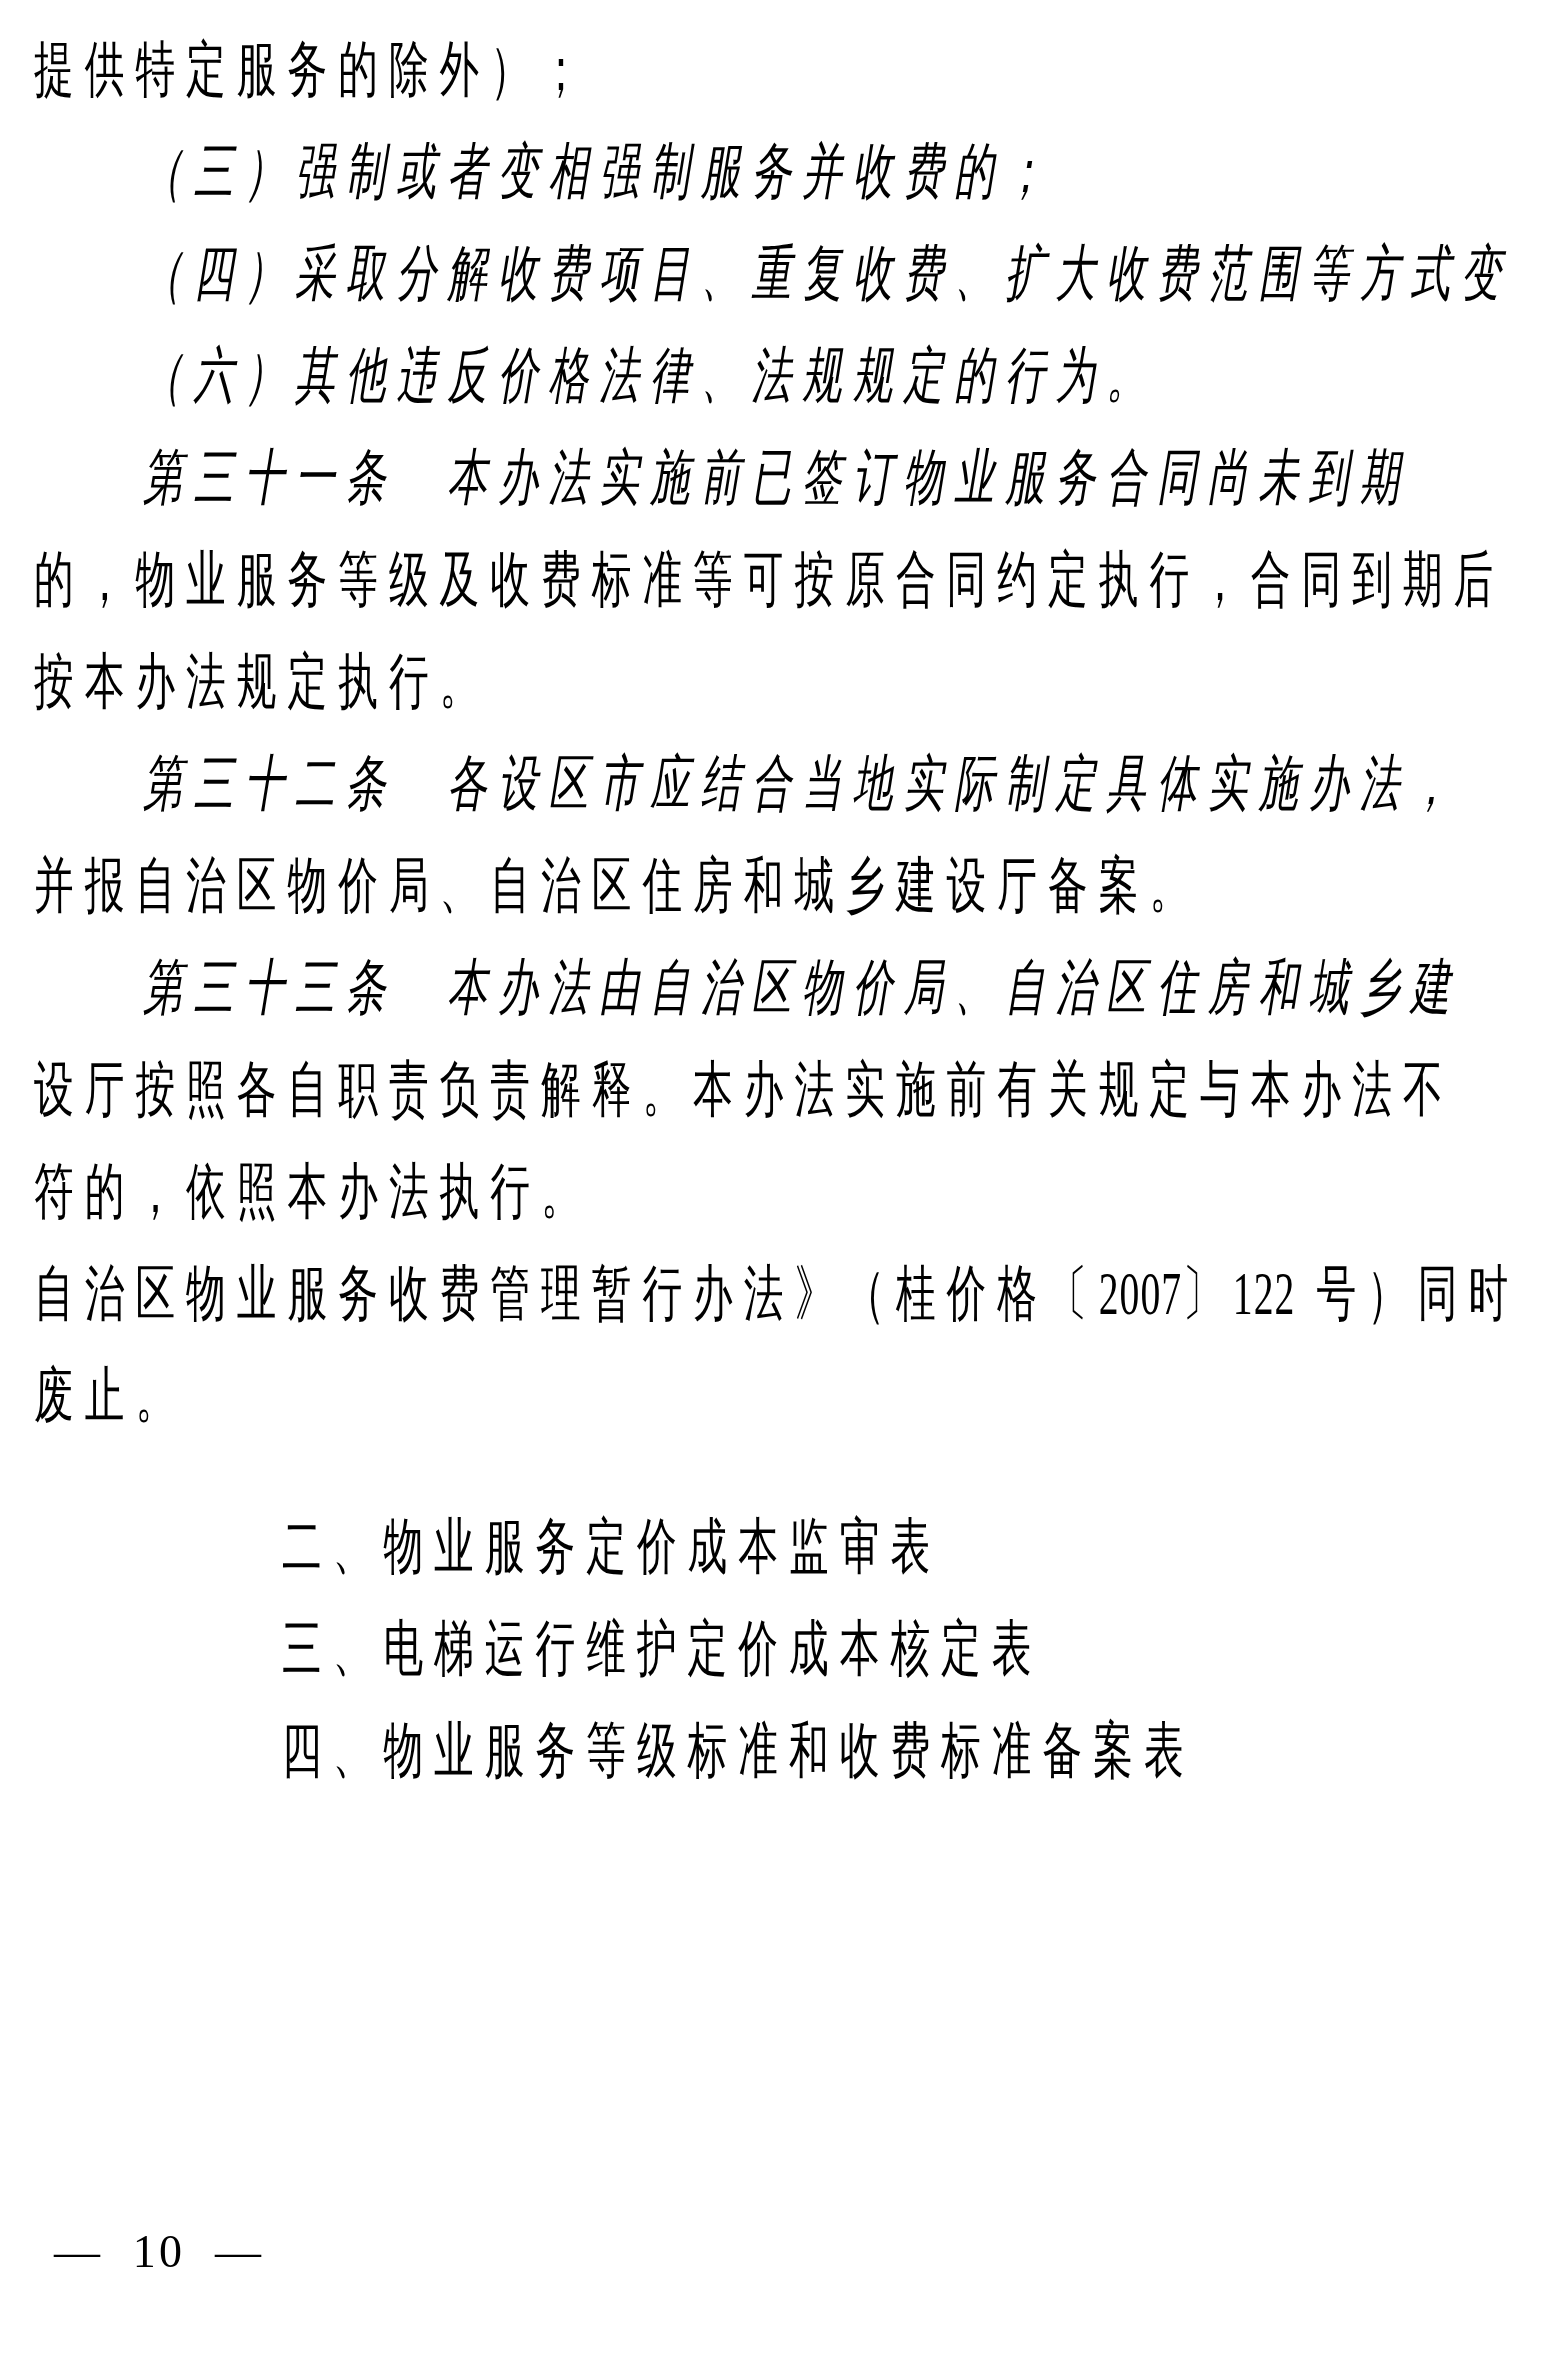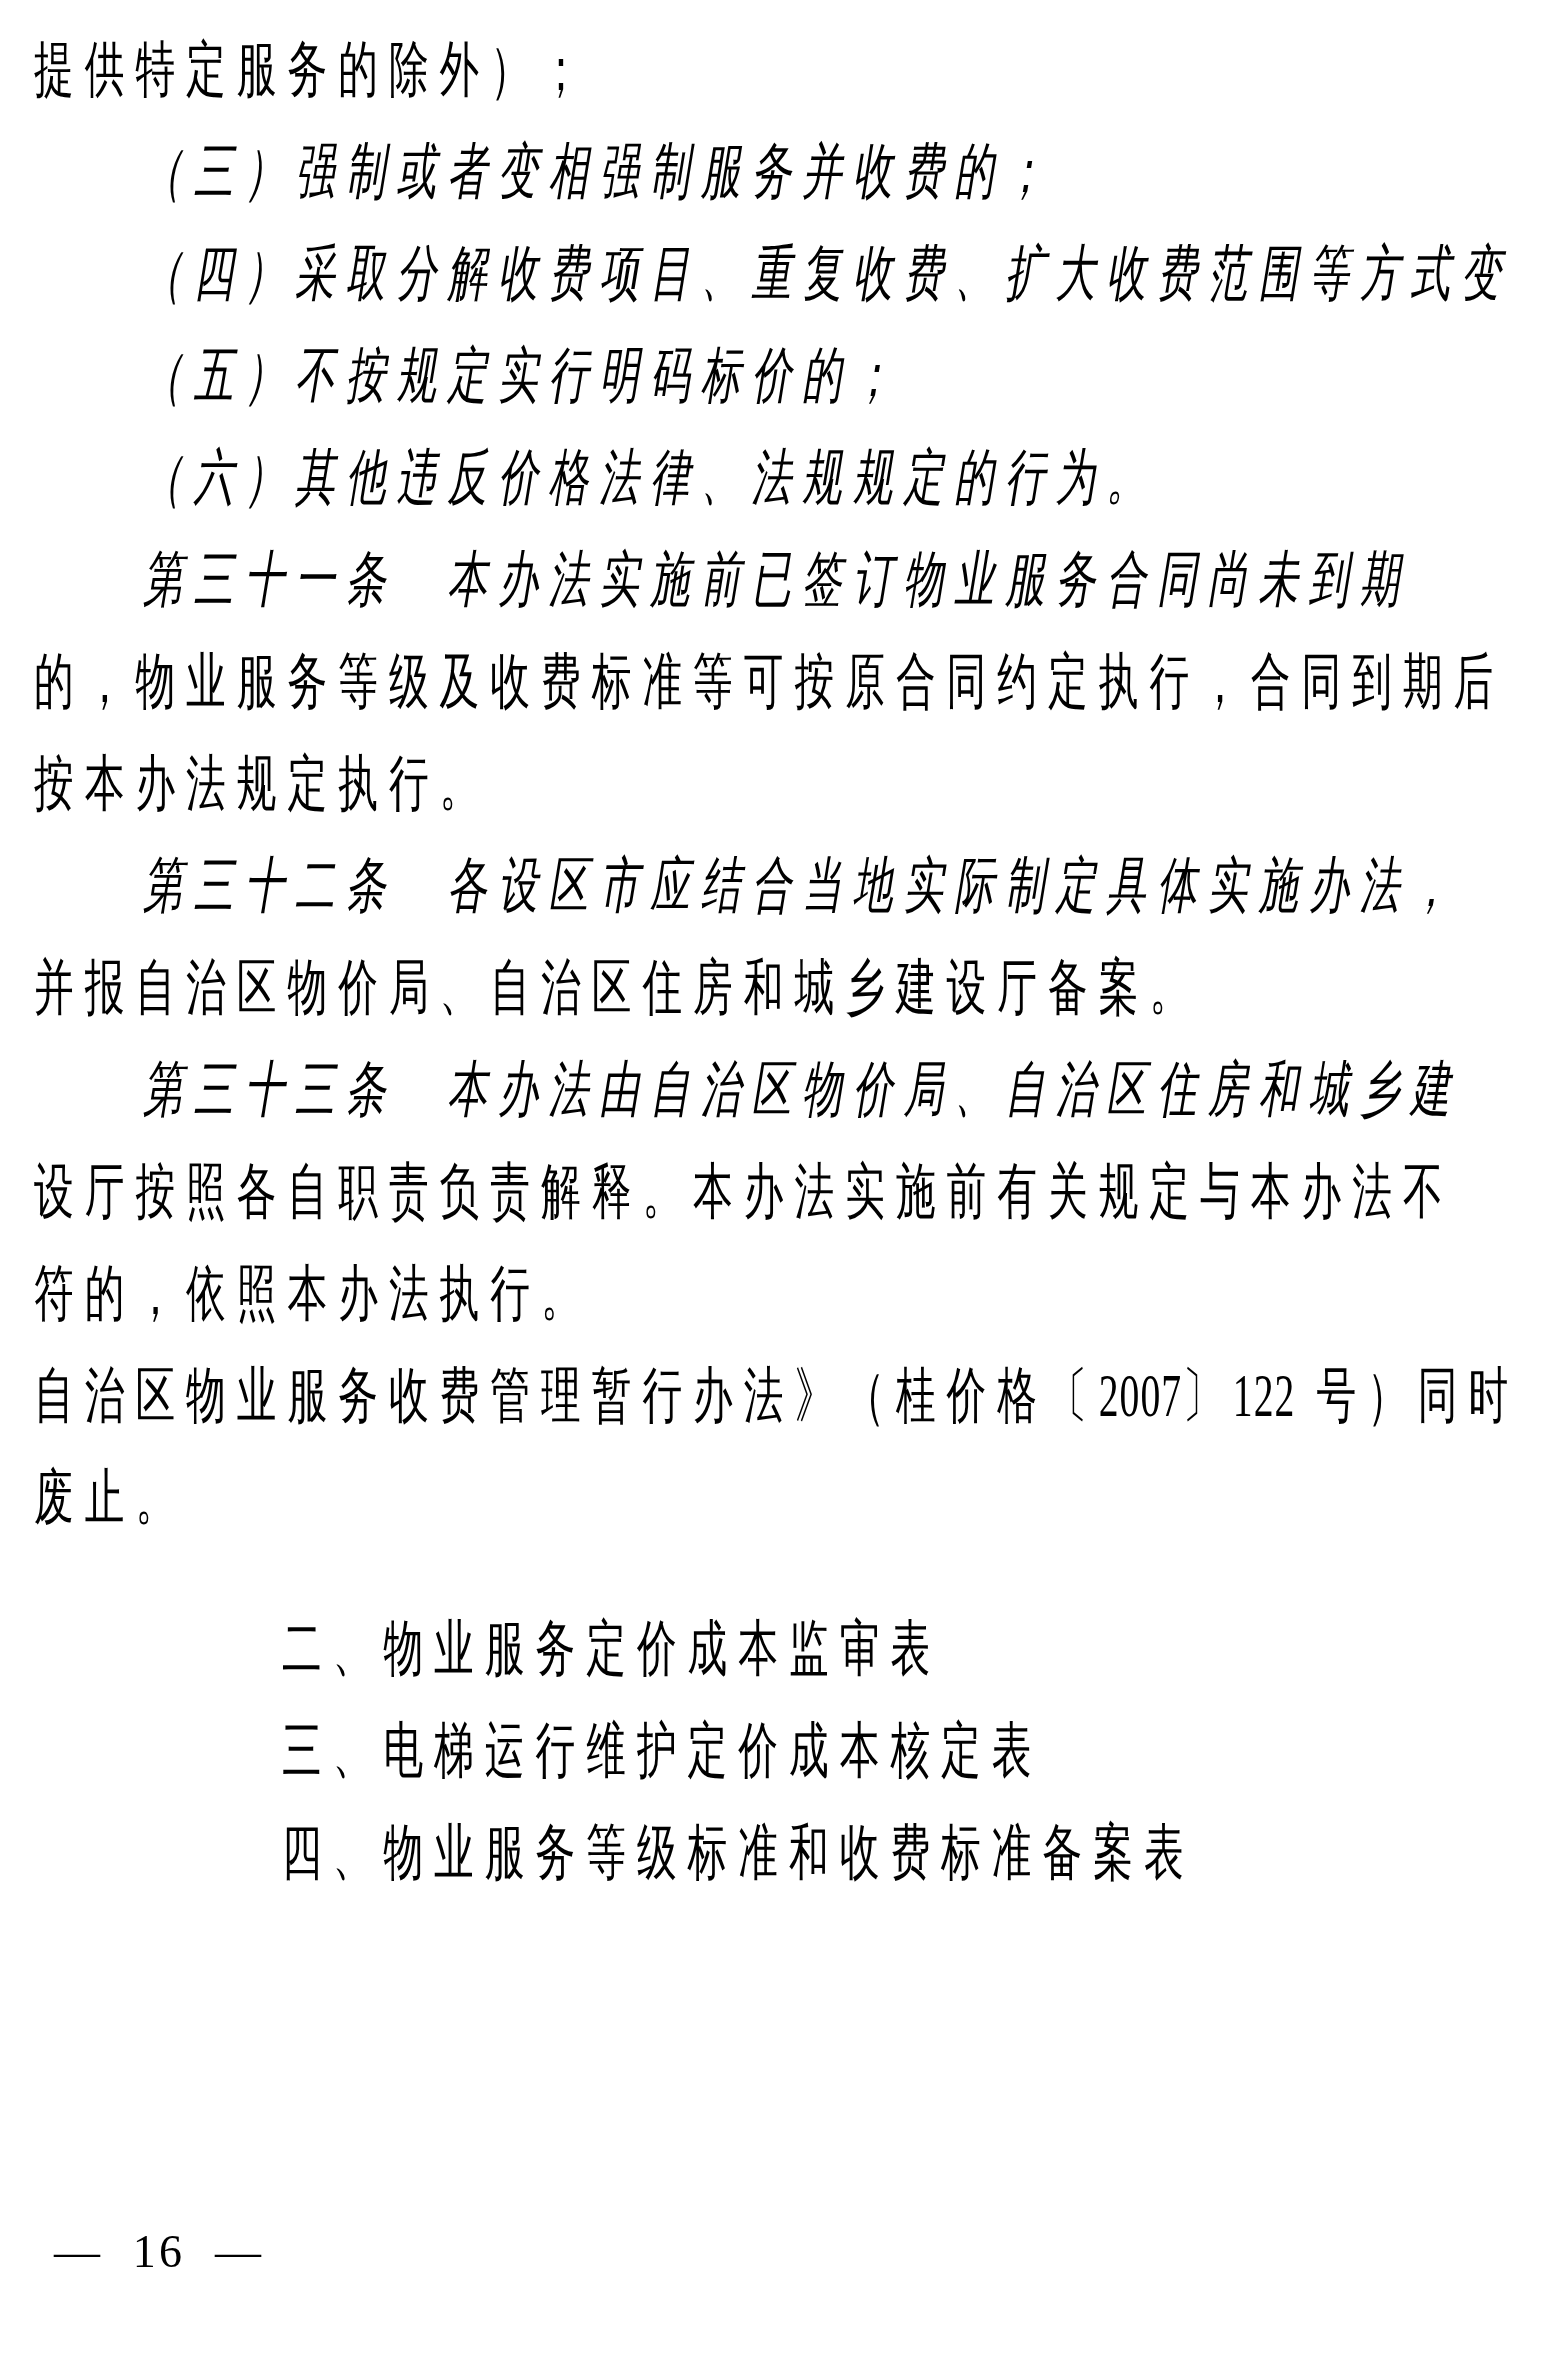--- a/index.html
+++ b/index.html
@@ -62,32 +62,31 @@
   }
 </style>
 </head>
 <body>
 
 <div class="page">
   <div class="content">
     <div class="line ind-0"><span class="txt cn-text">提供特定服务的除外）；</span></div>
     <div class="line ind-2"><span class="txt cn-text">（三）强制或者变相强制服务并收费的；</span></div>
     <div class="line ind-2"><span class="txt cn-text">（四）采取分解收费项目、重复收费、扩大收费范围等方式变</span></div>
-    <div class="line ind-2"><span class="txt cn-text">（五）不按规定实行明码标价的；</span></div>
     <div class="line ind-2"><span class="txt cn-text">（六）其他违反价格法律、法规规定的行为。</span></div>
     <div class="line ind-2"><span class="txt cn-text">第三十一条　本办法实施前已签订物业服务合同尚未到期</span></div>
     <div class="line ind-0"><span class="txt cn-text">的，物业服务等级及收费标准等可按原合同约定执行，合同到期后</span></div>
     <div class="line ind-0"><span class="txt cn-text">按本办法规定执行。</span></div>
     <div class="line ind-2"><span class="txt cn-text">第三十二条　各设区市应结合当地实际制定具体实施办法，</span></div>
     <div class="line ind-0"><span class="txt cn-text">并报自治区物价局、自治区住房和城乡建设厅备案。</span></div>
     <div class="line ind-2"><span class="txt cn-text">第三十三条　本办法由自治区物价局、自治区住房和城乡建</span></div>
     <div class="line ind-0"><span class="txt cn-text">设厅按照各自职责负责解释。本办法实施前有关规定与本办法不</span></div>
     <div class="line ind-0"><span class="txt cn-text">符的，依照本办法执行。</span></div>
     <div class="line ind-0"><span class="txt cn-text">自治区物业服务收费管理暂行办法》（桂价格〔<span class="num">2007</span>〕<span class="num">122</span> 号）同时</span></div>
     <div class="line ind-0"><span class="txt cn-text">废止。</span></div>
     <div class="line gap-line ind-0"><span class="txt cn-text"></span></div>
     <div class="line ind-5"><span class="txt cn-text">二、物业服务定价成本监审表</span></div>
     <div class="line ind-5"><span class="txt cn-text">三、电梯运行维护定价成本核定表</span></div>
     <div class="line ind-5"><span class="txt cn-text">四、物业服务等级标准和收费标准备案表</span></div>
   </div>
-  <div class="page-footer">— 16 —</div>
+  <div class="page-footer">— 10 —</div>
 </div>
 
 
 </body></html>

